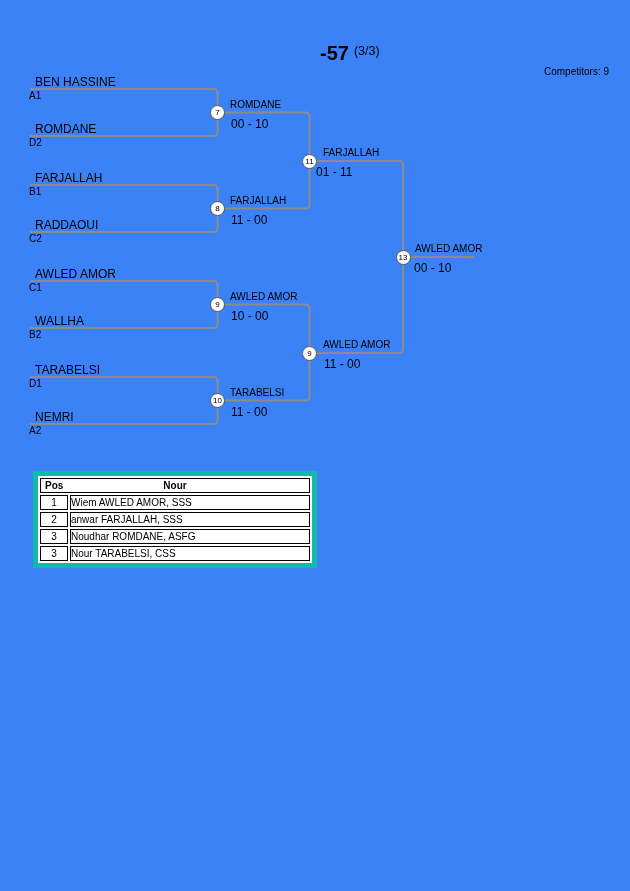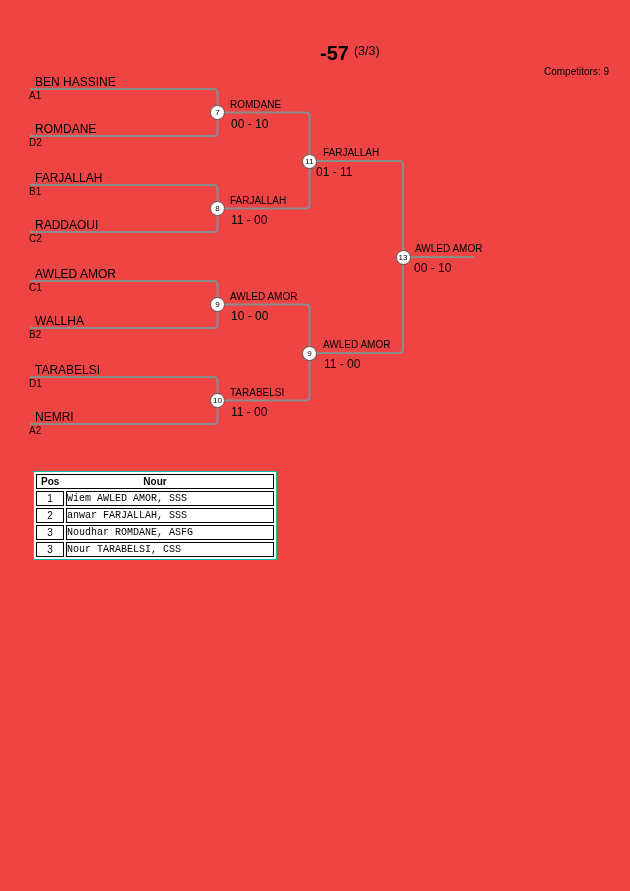--- a/index.html
+++ b/index.html
@@ -1,44 +1,44 @@
 <!DOCTYPE html>
 <html><head>
 <meta charset="utf-8">
 <style>
   html,body{margin:0;padding:0;background:#fff;}
   body{width:630px;height:891px;position:relative;font-family:"Liberation Sans",sans-serif;color:#000;overflow:hidden;}
-  .page{position:absolute;inset:0;background:#ef4444;}
+  .page{position:absolute;inset:0;background:#3b82f6;}
 
   
   .title-wrap{position:absolute;left:320px;top:42px;white-space:nowrap;}
   .title-main{font-size:20px;font-weight:bold;letter-spacing:0px;}
   .title-sub{font-size:12.5px;font-weight:normal;position:relative;top:-5px;margin-left:5px;}
   .competitors{position:absolute;left:544px;top:66px;font-size:10px;}
 
   
   svg.lines{position:absolute;left:0;top:0;}
   .bname{position:absolute;font-size:12px;white-space:nowrap;}
   .seed{position:absolute;font-size:10px;white-space:nowrap;}
   .wname{position:absolute;font-size:10px;white-space:nowrap;}
   .score{position:absolute;font-size:12px;white-space:nowrap;}
   .badge{position:absolute;width:13px;height:13px;background:#fff;border:1px solid #555;
          border-radius:50%;font-size:8px;line-height:13px;text-align:center;}
 
   
   .results-title{position:absolute;left:33px;top:451px;width:284px;text-align:center;
                  font-size:11px;font-weight:bold;}
-  table.results{position:absolute;left:33px;top:471px;width:244px;
-                border-collapse:separate;border-spacing:2px;border:1px solid #14b8a6;background:#fff;}
+  table.results{position:absolute;left:33px;top:471px;width:284px;
+                border-collapse:separate;border-spacing:2px;border:5px solid #14b8a6;background:#fff;}
   table.results th, table.results td{border:1px solid #000;height:13px;line-height:13px;
                 font-size:10px;padding:0;background:#fff;}
   th.hdr-cell{position:relative;text-align:center;font-weight:bold;}
   .pos-h{position:absolute;left:4px;top:0;font-weight:bold;}
   td.c-pos{width:26px;text-align:center;}
-  td.c-name{text-align:left;padding-left:6px;font-family:Liberation Mono, monospace;}
+  td.c-name{text-align:left;padding-left:6px;}
 </style>
 </head>
 <body>
 
 <div class="page">
 
   <div class="title-wrap">
     <span class="title-main">-57</span><span class="title-sub">(3/3)</span>
   </div>
   <div class="competitors">Competitors: 9</div>

